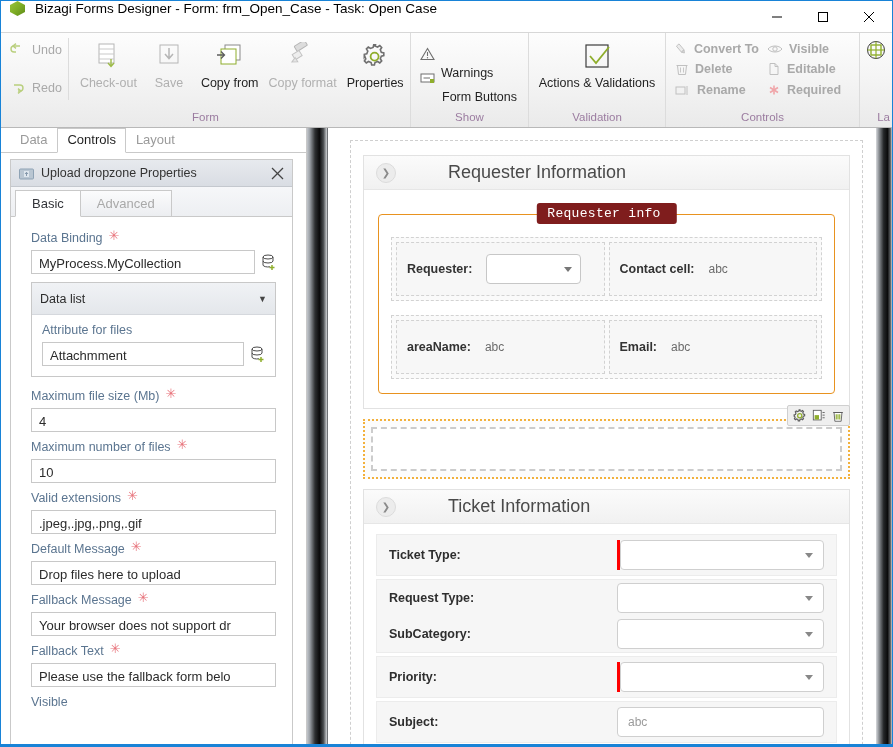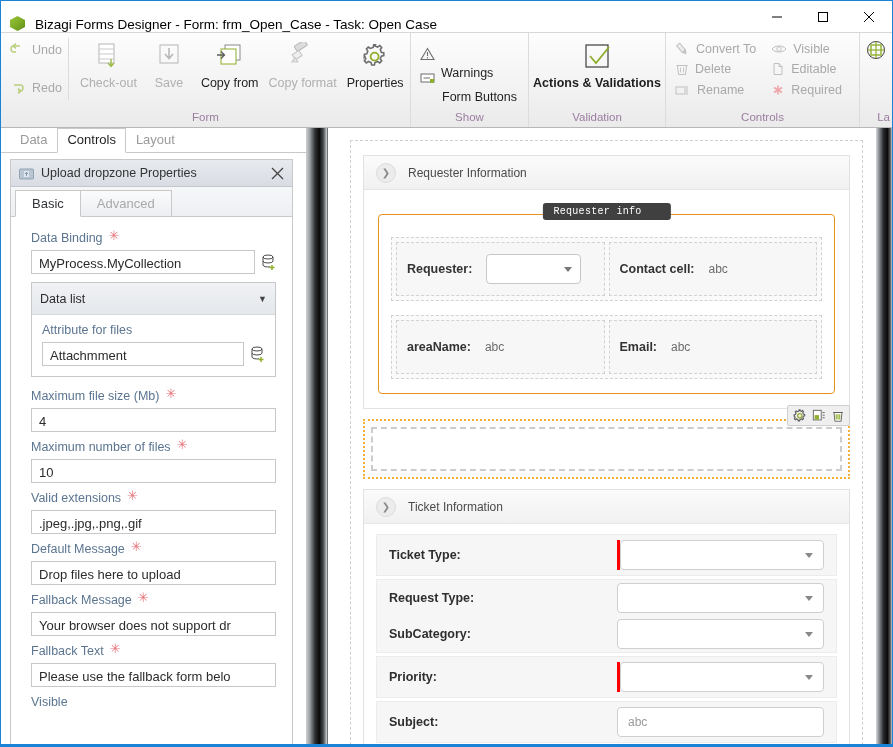--- a/index.html
+++ b/index.html
@@ -18,21 +18,21 @@
     position: absolute; inset:0;
     border: 1px solid #1883d7;
     background: #ffffff;
     display: flex; flex-direction: column;
   }
 
   
   #titlebar {
     height: 31px; flex: 0 0 31px;
     background: #ffffff;
-    display: flex; align-items: flex-end;
+    display: flex; align-items: flex-start;
     position: relative;
   }
   #app-logo { margin-left: 9px; width:16px; height:16px; position:relative; }
   #app-logo .cube {
     width: 15px; height: 15px;
     background: linear-gradient(135deg,#9ac43b 0%,#7fae26 50%,#5d8a18 100%);
     clip-path: polygon(50% 0%, 100% 26%, 100% 74%, 50% 100%, 0% 74%, 0% 26%);
   }
   #title-text {
     margin-left: 9px;
@@ -220,36 +220,36 @@
     background: linear-gradient(180deg,#fbfbfb 0%,#f1f1f1 100%);
     border-bottom:1px solid #e6e6e6;
     padding: 0 12px;
   }
   .circle-chev {
     width:20px; height:20px; border-radius:50%;
     background:#ececec; border:1px solid #dcdcdc;
     display:flex; align-items:center; justify-content:center;
     color:#8a8a8a; font-size:10px;
   }
-  .section-title { font-size:12px; color:#4a4a4a; }
+  .section-title { font-size:18px; color:#4a4a4a;margin-left:40px; }
   .section-body { padding: 18px 14px 14px 14px; background:#fff; }
 
   
   .og-wrap { position:relative; margin-top:6px; }
   .og-box {
     border:1px solid #e8921f; border-radius:4px;
     padding: 22px 12px 14px 12px;
     background:#fff;
   }
   .og-tag {
     position:absolute; top:-11px; left:50%; transform:translateX(-50%);
-    background:#404040; color:#fff;
+    background:#7f1d1d; color:#fff;
     font-family:"Liberation Mono", monospace;
-    font-size:10px; letter-spacing:0.3px;
-    padding: 3px 29px 3px 11px; border-radius:3px;
+    font-size:13px; letter-spacing:0.3px;
+    padding: 3px 16px 3px 11px; border-radius:3px;
     white-space:nowrap;
   }
 
   .dashrow {
     border:1px dashed #d2d2d2; background:#fafafa;
     padding: 4px; margin-bottom: 14px;
     display:flex; gap:4px;
   }
   .dashcell {
     flex:1; border:1px dashed #d2d2d2; background:#f7f7f7;
@@ -461,36 +461,36 @@
               <path d="M10,8 h4 v4 h-4 z" fill="#8fae2c"></path>
             </svg>
             <span class="lbl">Form Buttons</span>
           </div>
         </div>
       </div>
       <div class="rgroup-title">Show</div>
     </div>
 
     <div class="rgroup" style="width:137px;">
-      <div class="rgroup-body" style="justify-content:center;font-weight:bold;">
+      <div class="rgroup-body" style="justify-content:center;">
         <div class="cmd-large" style="min-width:120px;">
           <div class="glyph">
             <svg width="32" height="32" viewBox="0 0 32 32">
               <rect x="5" y="4" width="22" height="22" fill="none" stroke="#3d3d3d" stroke-width="1.2"></rect>
               <path d="M9,15 L15,22 L28,6" fill="none" stroke="#8fae2c" stroke-width="1.8"></path>
             </svg>
           </div>
           <span class="lbl">Actions &amp; Validations</span>
         </div>
       </div>
       <div class="rgroup-title">Validation</div>
     </div>
 
     <div class="rgroup" style="width:194px;">
-      <div class="rgroup-body" style="gap:7px;">
+      <div class="rgroup-body" style="gap:0;font-weight:bold;">
         <div class="col2" style="justify-content:flex-start;padding-top:1px;width:92px;">
           <div class="cmd-small">
             <svg width="15" height="14" viewBox="0 0 15 14">
               <g transform="rotate(-40 7 7)">
                 <rect x="5" y="1" width="4" height="9" fill="#ececec" stroke="#c0c0c0"></rect>
                 <path d="M5,10 h4 l-2,3 z" fill="#d8d8d8" stroke="#c0c0c0"></path>
               </g>
             </svg>
             <span class="lbl">Convert To</span>
           </div>

